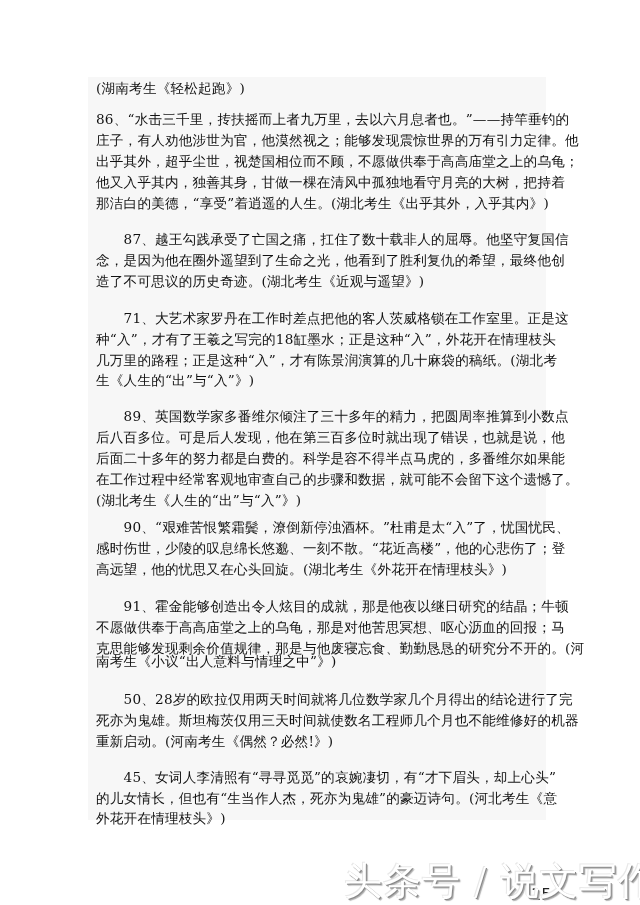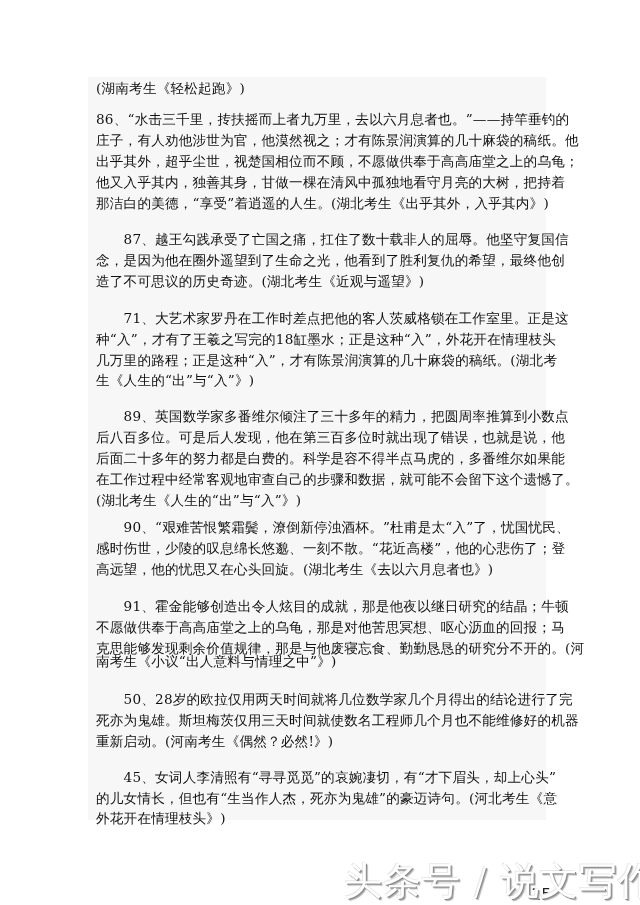--- a/index.html
+++ b/index.html
@@ -56,21 +56,21 @@
 </head>
 <body>
 
 <div class="panel"></div>
 
 <div>
 
   <div class="line" style="top:78px">(湖南考生《轻松起跑》)</div>
 
   <div class="line" style="top:109px">86、“水击三千里，抟扶摇而上者九万里，去以六月息者也。”——持竿垂钓的</div>
-  <div class="line" style="top:130px">庄子，有人劝他涉世为官，他漠然视之；才有陈景润演算的几十麻袋的稿纸。他</div>
+  <div class="line" style="top:130px">庄子，有人劝他涉世为官，他漠然视之；能够发现震惊世界的万有引力定律。他</div>
   <div class="line" style="top:151px">出乎其外，超乎尘世，视楚国相位而不顾，不愿做供奉于高高庙堂之上的乌龟；</div>
   <div class="line" style="top:172px">他又入乎其内，独善其身，甘做一棵在清风中孤独地看守月亮的大树，把持着</div>
   <div class="line" style="top:193px">那洁白的美德，“享受”着逍遥的人生。(湖北考生《出乎其外，入乎其内》)</div>
 
   <div class="line" style="top:229px">　　87、越王勾践承受了亡国之痛，扛住了数十载非人的屈辱。他坚守复国信</div>
   <div class="line" style="top:250px">念，是因为他在圈外遥望到了生命之光，他看到了胜利复仇的希望，最终他创</div>
   <div class="line" style="top:271px">造了不可思议的历史奇迹。(湖北考生《近观与遥望》)</div>
 
   <div class="line" style="top:308px">　　71、大艺术家罗丹在工作时差点把他的客人茨威格锁在工作室里。正是这</div>
   <div class="line" style="top:329px">种“入”，才有了王羲之写完的18缸墨水；正是这种“入”，外花开在情理枝头</div>
@@ -78,21 +78,21 @@
   <div class="line" style="top:370px">生《人生的“出”与“入”》)</div>
 
   <div class="line" style="top:406px">　　89、英国数学家多番维尔倾注了三十多年的精力，把圆周率推算到小数点</div>
   <div class="line" style="top:427px">后八百多位。可是后人发现，他在第三百多位时就出现了错误，也就是说，他</div>
   <div class="line" style="top:448px">后面二十多年的努力都是白费的。科学是容不得半点马虎的，多番维尔如果能</div>
   <div class="line" style="top:469px">在工作过程中经常客观地审查自己的步骤和数据，就可能不会留下这个遗憾了。</div>
   <div class="line" style="top:490px">(湖北考生《人生的“出”与“入”》)</div>
 
   <div class="line" style="top:517px">　　90、“艰难苦恨繁霜鬓，潦倒新停浊酒杯。”杜甫是太“入”了，忧国忧民、</div>
   <div class="line" style="top:538px">感时伤世，少陵的叹息绵长悠邈、一刻不散。“花近高楼”，他的心悲伤了；登</div>
-  <div class="line" style="top:559px">高远望，他的忧思又在心头回旋。(湖北考生《去以六月息者也》)</div>
+  <div class="line" style="top:559px">高远望，他的忧思又在心头回旋。(湖北考生《外花开在情理枝头》)</div>
 
   <div class="line" style="top:596px">　　91、霍金能够创造出令人炫目的成就，那是他夜以继日研究的结晶；牛顿</div>
   <div class="line" style="top:617px">不愿做供奉于高高庙堂之上的乌龟，那是对他苦思冥想、呕心沥血的回报；马</div>
   <div class="line" style="top:638px">克思能够发现剩余价值规律，那是与他废寝忘食、勤勤恳恳的研究分不开的。(河</div>
   <div class="line" style="top:651px">南考生《小议“出人意料与情理之中”》)</div>
 
   <div class="line" style="top:689px">　　50、28岁的欧拉仅用两天时间就将几位数学家几个月得出的结论进行了完</div>
   <div class="line" style="top:710px">死亦为鬼雄。斯坦梅茨仅用三天时间就使数名工程师几个月也不能维修好的机器</div>
   <div class="line" style="top:731px">重新启动。(河南考生《偶然？必然!》)</div>
 

